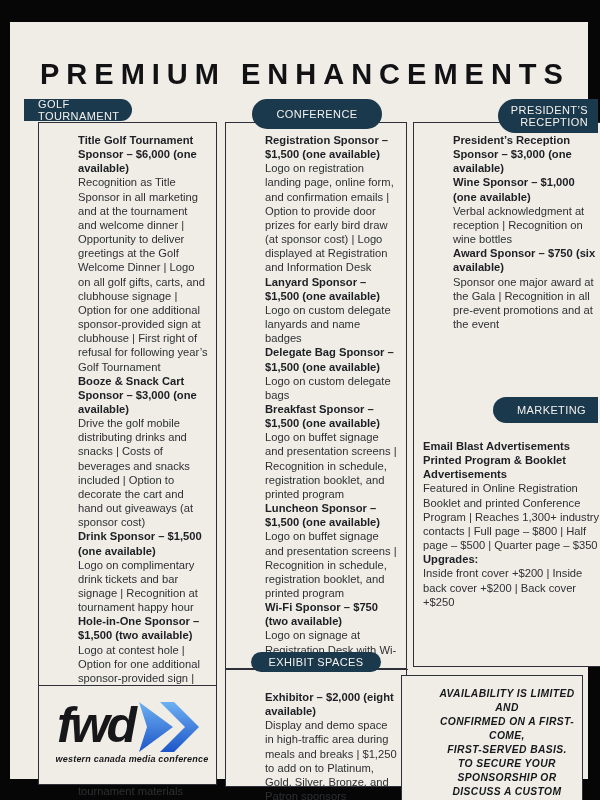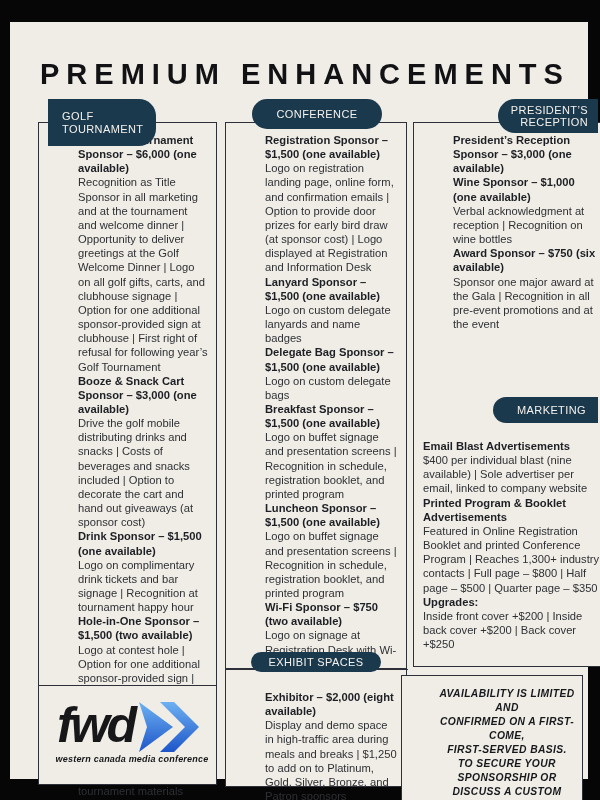--- a/index.html
+++ b/index.html
@@ -16,21 +16,21 @@
   .box-logo{left:28px;top:664px;width:179px;height:99px;border-top:none;}
   .box-conf{left:215px;top:100px;width:182px;height:547px;}
   .box-exhibit{left:215px;top:647px;width:182px;height:118px;border-top:none;}
   .box-exhibit::before{content:"";position:absolute;left:-1.5px;right:-1.5px;top:0;border-top:1.5px solid #2d3038;}
   .box-pres{left:403px;top:100px;width:196px;height:545px;}
   .box-avail{left:391px;top:653px;width:182px;height:132px;font-style:italic;}
 
   
   .pill{position:absolute;background:#1b394d;color:#f4f2ee;font-size:11px;letter-spacing:.4px;
         display:flex;flex-direction:column;justify-content:center;z-index:5;box-sizing:border-box;}
-  .pill-golf{left:14px;top:77px;width:108px;height:47px;border-radius:0 17px 17px 0;padding-left:14px;line-height:12.5px;margin-left:24px;}
+  .pill-golf{left:14px;top:77px;width:108px;height:22px;border-radius:0 17px 17px 0;padding-left:14px;line-height:12.5px;}
   .pill-conf{left:242px;top:77px;width:130px;height:30px;border-radius:15px;align-items:center;justify-content:center;}
   .pill-pres{left:488px;top:77px;width:100px;height:34px;border-radius:17px 0 0 17px;align-items:flex-end;padding-right:10px;line-height:12.5px;}
   .pill-mkt{left:483px;top:375px;width:105px;height:26px;border-radius:13px 0 0 13px;align-items:flex-end;justify-content:center;padding-right:12px;}
   .pill-exh{left:241px;top:630px;width:130px;height:20px;border-radius:18px;align-items:center;justify-content:center;z-index:6;}
 
   
   .col-list{padding:10px 8px 0 9px;font-size:11.2px;line-height:14.15px;color:#2e3034;}
   .sp-title{font-weight:bold;color:#1d1f24;}
   .mkt-list{position:absolute;left:0;right:0;top:306px;}
   .exh-list{padding-top:21px;}
@@ -116,21 +116,20 @@
     <div class="box box-pres">
       <div class="col-list">
           <div class="sp-title">President’s Reception Sponsor – $3,000 (one available)</div>
           <div class="sp-title">Wine Sponsor – $1,000 (one available)</div>
           <div class="sp-body">Verbal acknowledgment at reception | Recognition on wine bottles</div>
           <div class="sp-title">Award Sponsor – $750 (six available)</div>
           <div class="sp-body">Sponsor one major award at the Gala | Recognition in all pre-event promotions and at the event</div>
         </div>
       <div class="col-list mkt-list">
           <div class="sp-title">Email Blast Advertisements</div>
-          <div class="sp-body">$400 per individual blast (nine available) | Sole advertiser per email, linked to company website</div>
           <div class="sp-title">Printed Program &amp; Booklet Advertisements</div>
           <div class="sp-body">Featured in Online Registration Booklet and printed Conference Program | Reaches 1,300+ industry contacts | Full page – $800 | Half page – $500 | Quarter page – $350</div>
           <div class="sp-title">Upgrades:</div>
           <div class="sp-body">Inside front cover +$200 | Inside back cover +$200 | Back cover +$250</div>
         </div>
     </div>
 
     <div class="box box-avail">
       <div class="avail-inner">
           <div>AVAILABILITY IS LIMITED AND</div>

